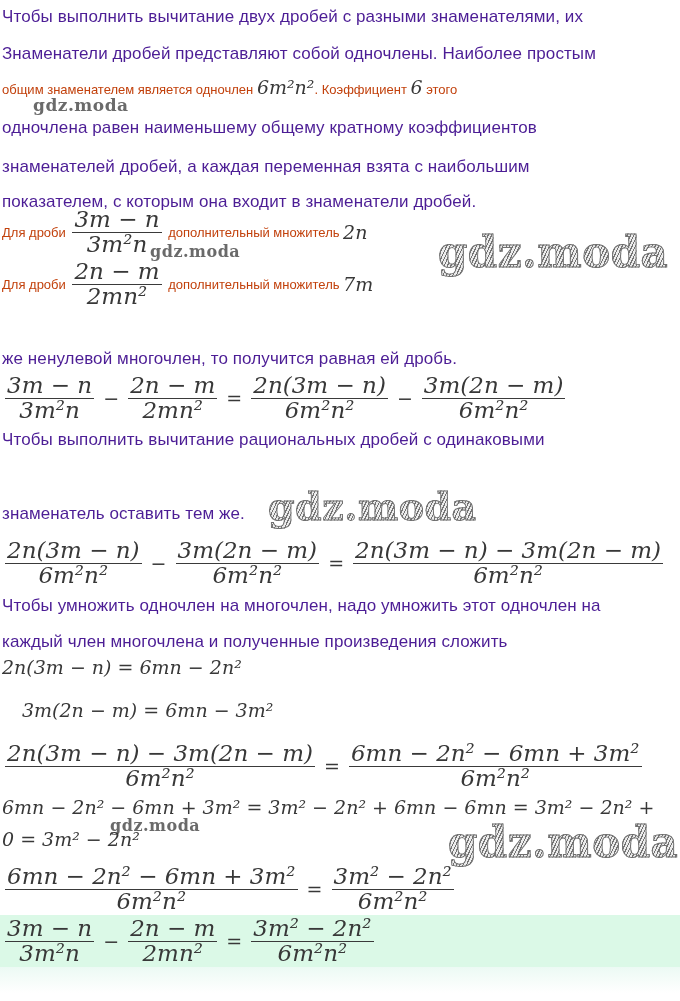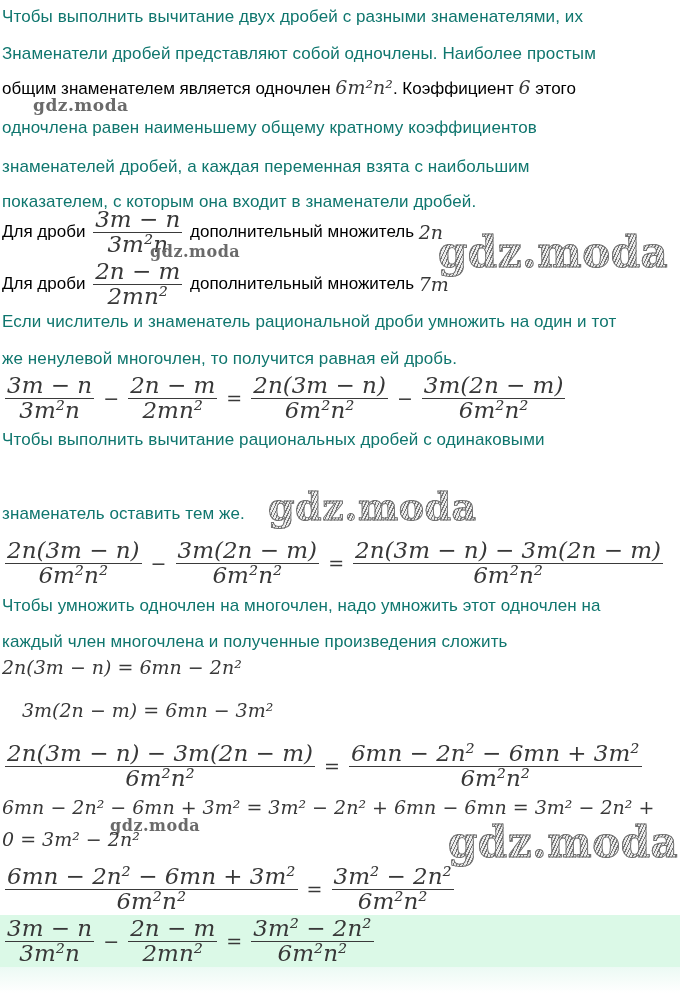--- a/index.html
+++ b/index.html
@@ -2,34 +2,34 @@
 <html lang="ru"><head>
 <meta charset="utf-8">
 <style>
   html,body { margin:0; padding:0; background:#ffffff; }
   #page {
     position:relative; width:680px; height:1001px; overflow:hidden;
     background:#ffffff; font-family:"Liberation Sans", sans-serif;
   }
   .tl {
     position:absolute; left:2px; white-space:nowrap;
-    font-size:17px; line-height:21px; color:#0f766e; letter-spacing:0.1px;
+    font-size:17px; line-height:21px; color:#4c1d95; letter-spacing:0.1px;
   }
   .mrow {
     position:absolute; left:2px; display:flex; align-items:center;
     white-space:pre; color:#383838;
   }
   .mrow.base { align-items:baseline; }
   .mi {
     font-family:"DejaVu Serif", serif; font-style:italic;
     font-size:19px; color:#383838;
   }
   .sans-part {
     font-family:"Liberation Sans", sans-serif; font-style:normal;
-    font-size:17px; color:#000000;
+    font-size:13px; color:#c2410c;
   }
   .frac { display:inline-flex; flex-direction:column; align-items:center; margin:0 3px; }
   .frac .num, .frac .den {
     font-family:"DejaVu Serif", serif; font-style:italic; font-size:23px;
     line-height:21px; padding:0 2px; color:#383838; text-align:center;
   }
   .frac .bar { align-self:stretch; height:0; border-top:1.7px solid #3a3a3a; margin:1.5px 0; }
   .wm {
     position:absolute; font-family:"DejaVu Serif", serif; font-weight:bold;
     white-space:nowrap; letter-spacing:0.5px; color:transparent;
@@ -57,21 +57,20 @@
   <div class="wm-sm" style="left:33px; top:95px; font-size:17px;">gdz.moda</div>
   <div class="tl" style="top:117px">одночлена равен наименьшему общему кратному коэффициентов</div>
   <div class="tl" style="top:156px">знаменателей дробей, а каждая переменная взята с наибольшим</div>
   <div class="tl" style="top:191px">показателем, с которым она входит в знаменатели дробей.</div>
 
   <div class="mrow" style="top:207px; height:50px;"><span class="sans-part">Для дроби </span><span class="frac"><span class="num">3m − n</span><span class="bar"></span><span class="den">3m²n</span></span><span class="sans-part"> дополнительный множитель </span><span class="mi">2n</span></div>
   <div class="wm-sm" style="left:150px; top:242px; font-size:16px;">gdz.moda</div>
   <div class="wm" style="left:438px; top:228px; font-size:42px;">gdz.moda</div>
   <div class="mrow" style="top:259px; height:50px;"><span class="sans-part">Для дроби </span><span class="frac"><span class="num">2n − m</span><span class="bar"></span><span class="den">2mn²</span></span><span class="sans-part"> дополнительный множитель </span><span class="mi">7m</span></div>
 
-  <div class="tl" style="top:311px">Если числитель и знаменатель рациональной дроби умножить на один и тот</div>
   <div class="tl" style="top:348px">же ненулевой многочлен, то получится равная ей дробь.</div>
 
   <div class="mrow" style="top:373px; height:50px;"><span class="frac"><span class="num">3m − n</span><span class="bar"></span><span class="den">3m²n</span></span><span class="mi"> − </span><span class="frac"><span class="num">2n − m</span><span class="bar"></span><span class="den">2mn²</span></span><span class="mi"> = </span><span class="frac"><span class="num">2n(3m − n)</span><span class="bar"></span><span class="den">6m²n²</span></span><span class="mi"> − </span><span class="frac"><span class="num">3m(2n − m)</span><span class="bar"></span><span class="den">6m²n²</span></span></div>
 
   <div class="tl" style="top:429px">Чтобы выполнить вычитание рациональных дробей с одинаковыми</div>
   <div class="tl" style="top:503px">знаменатель оставить тем же.</div>
   <div class="wm" style="left:268px; top:484px; font-size:38px;">gdz.moda</div>
 
   <div class="mrow" style="top:538px; height:50px;"><span class="frac"><span class="num">2n(3m − n)</span><span class="bar"></span><span class="den">6m²n²</span></span><span class="mi"> − </span><span class="frac"><span class="num">3m(2n − m)</span><span class="bar"></span><span class="den">6m²n²</span></span><span class="mi"> = </span><span class="frac"><span class="num">2n(3m − n) − 3m(2n − m)</span><span class="bar"></span><span class="den">6m²n²</span></span></div>
 

